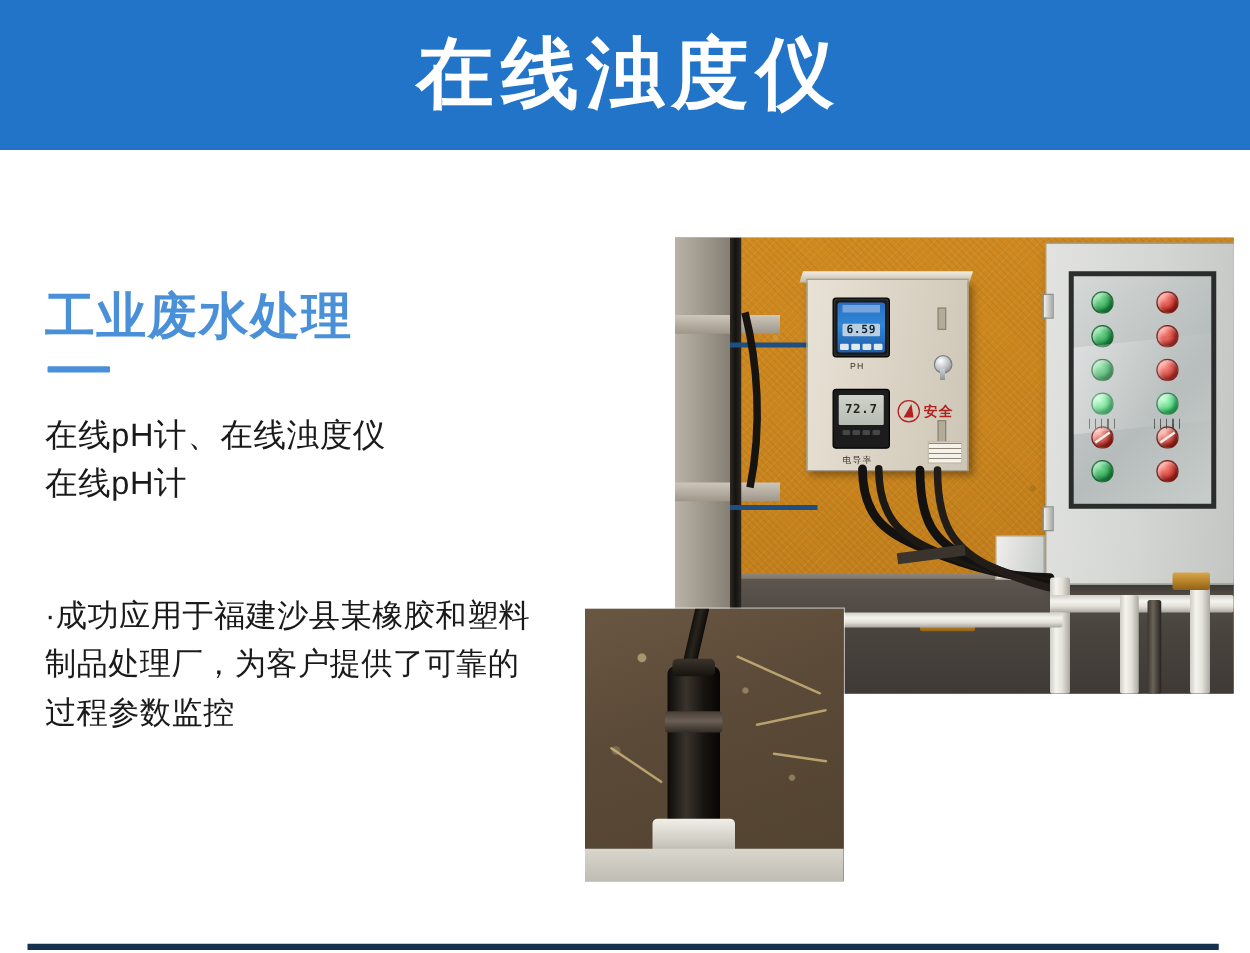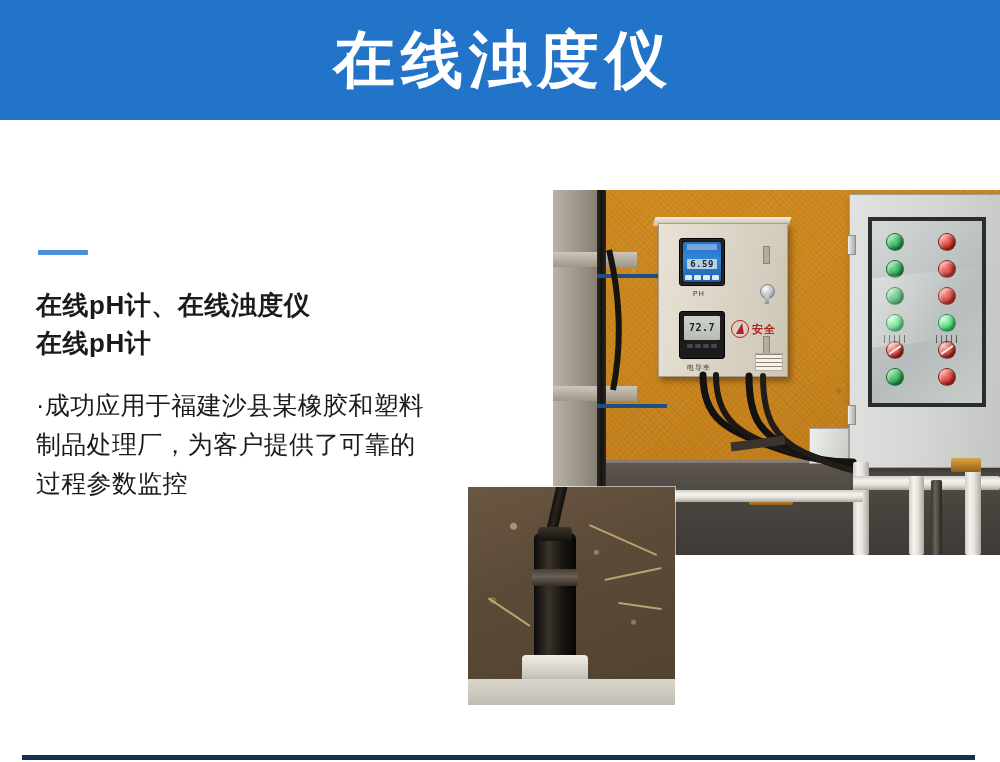--- a/index.html
+++ b/index.html
@@ -57,42 +57,42 @@
     margin: 18px 0 0 2px;
     border-radius: 1px;
   }
   .product-list {
     margin-top: 32px;
     color: #1a1a1a;
     font-size: 26px;
     line-height: 1.45;
     letter-spacing: 0.5px;
   }
-  .product-list div { white-space: nowrap; font-weight: bold; }
+  .product-list div { white-space: nowrap; }
 
   .case-desc {
-    margin-top: 24px;
+    margin-top: 68px;
     color: #1a1a1a;
     font-size: 25px;
     line-height: 1.55;
     letter-spacing: 0.3px;
     width: 400px;
   }
 
   
   .photo-area {
     position: absolute;
     left: 440px; top: 160px;
     width: 560px; height: 560px;
   }
 
   
   .photo-main {
     position: absolute;
-    left: 113px;  
+    left: 100px;  
     top: 30px;    
     width: 447px; 
     height: 365px;
     overflow: hidden;
     background: #c8881f;
   }
   
   .wall {
     position: absolute; inset: 0;
     background:
@@ -384,20 +384,21 @@
   }
 </style>
 </head>
 <body>
 
 <div class="banner">
   <div class="banner-title">在线浊度仪</div>
 </div>
 
 <div class="left-col">
+  <h2 class="case-heading">工业废水处理</h2>
   <div class="heading-rule"></div>
 
   <div class="product-list">
     <div>在线pH计、在线浊度仪</div>
     <div>在线pH计</div>
   </div>
 
   <p class="case-desc">·成功应用于福建沙县某橡胶和塑料制品处理厂，为客户提供了可靠的过程参数监控</p>
 </div>
 

